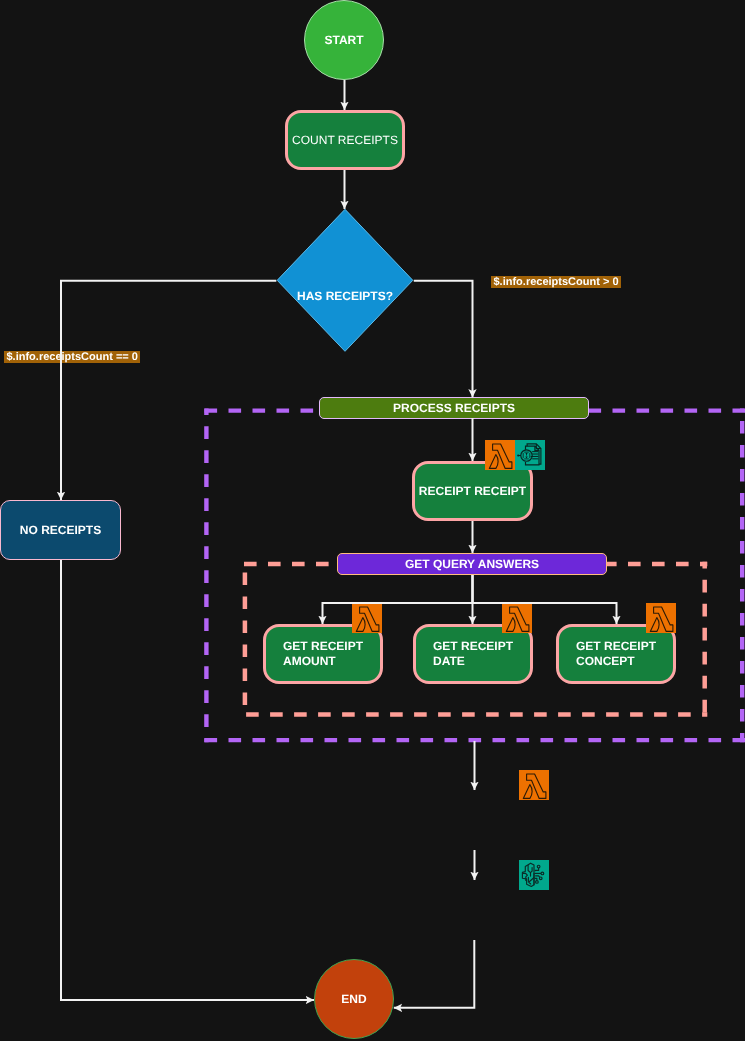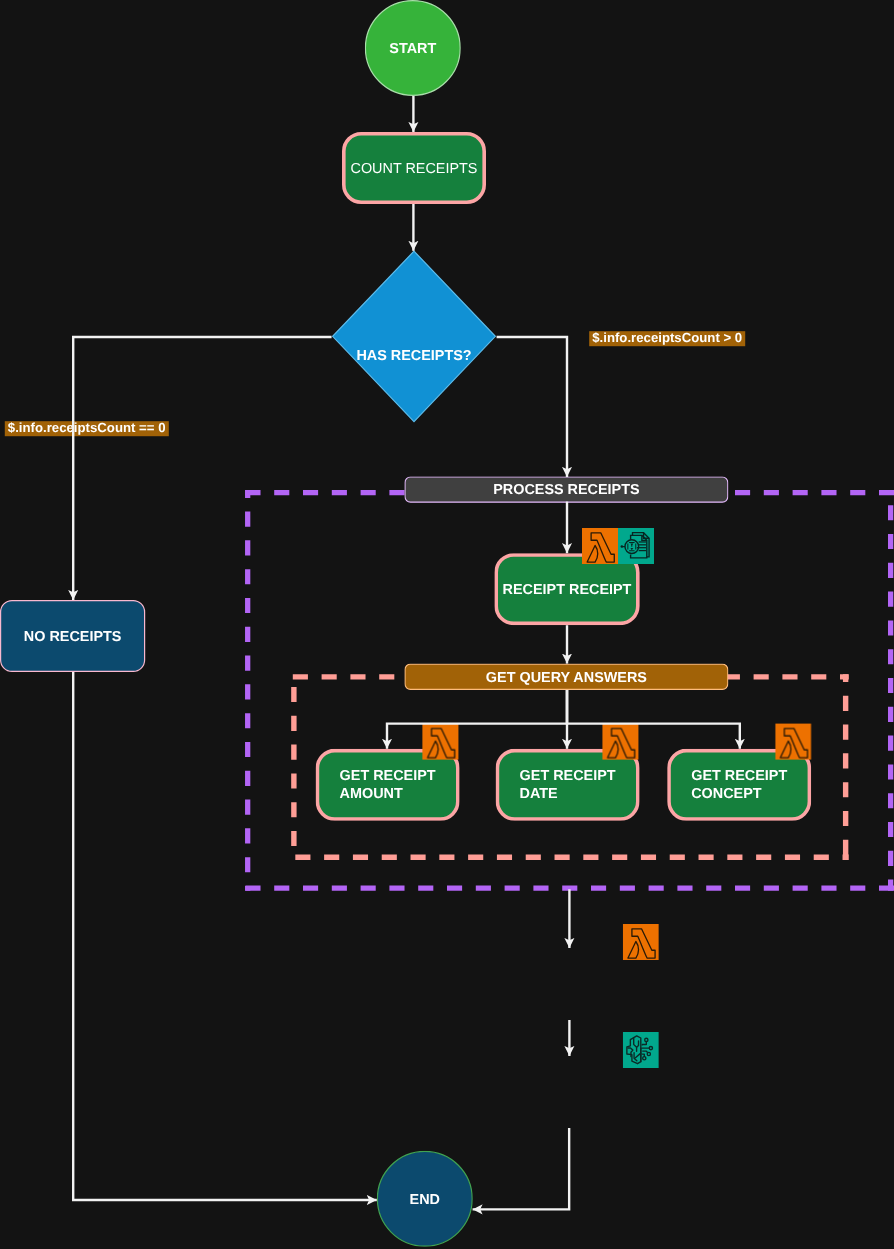--- a/index.html
+++ b/index.html
@@ -13,21 +13,21 @@
   #edges{z-index:5;pointer-events:none;}
 
   .node{position:absolute;box-sizing:border-box;display:flex;align-items:center;
         justify-content:center;text-align:left;color:#ffffff;}
   .task{background:#15803d;border:3px solid #fca5a5;border-radius:16px;font-size:12px;
         font-weight:bold;line-height:15px;white-space:nowrap;}
   .task.regular{font-size:12px;font-weight:normal;}
   .task .l2{display:block;}
   .terminal{border-radius:50%;font-size:12px;font-weight:bold;}
   .start{background:#36b33a;border:1px solid #a9dfaa;}
-  .end{background:#0c4a6e;border:1.3px solid #41a351;}
+  .end{background:#c2410c;border:1.3px solid #41a351;}
   .fail{background:#0c4a6e;border:1px solid #f9b8cf;border-radius:10px;
         font-size:12px;font-weight:bold;}
 
   .decision-wrap{position:absolute;}
   .decision-wrap svg{position:absolute;left:0;top:0;}
   .decision-wrap .dlabel{position:absolute;left:0;top:16px;width:100%;height:100%;
         display:flex;align-items:center;justify-content:center;color:#fff;
         font-size:12px;font-weight:bold;}
 
   .grouplabel{position:absolute;box-sizing:border-box;display:flex;align-items:center;
@@ -75,22 +75,22 @@
       <path d="M472.5,575 L472.5,603 L322.5,603 L322.5,624"></path>
       <path d="M472.5,575 L472.5,624"></path>
       <path d="M472.5,575 L472.5,603 L616.5,603 L616.5,624"></path>
       <path d="M474.5,741 L474.5,790"></path>
       <path d="M474.5,850 L474.5,880"></path>
       <path d="M61,560 L61,1000 L314,1000"></path>
       <path d="M474.3,940 L474.3,1007.8 L393.8,1007.8"></path>
     </g>
   </svg>
 
-  <div class="grouplabel parallel-label" style="left:337px;top:397px;width:270px;height:22px;background:#404040;border-color:#e3b9fb;">PROCESS RECEIPTS</div>
-  <div class="grouplabel map-label" style="left:337px;top:553px;width:270px;height:22px;background:#a16207;border-color:#ffbd7d;">GET QUERY ANSWERS</div>
+  <div class="grouplabel parallel-label" style="left:319px;top:397px;width:270px;height:22px;background:#4d7c0f;border-color:#e3b9fb;">PROCESS RECEIPTS</div>
+  <div class="grouplabel map-label" style="left:337px;top:553px;width:270px;height:22px;background:#6d28d9;border-color:#ffbd7d;">GET QUERY ANSWERS</div>
 
   <div class="node terminal start" style="left:304px;top:0px;width:80px;height:80px;">START</div>
 
   <div class="node task regular" style="left:285px;top:110px;width:120px;height:60px;">COUNT RECEIPTS</div>
 
   <div class="decision-wrap" style="left:275px;top:207px;width:140px;height:146px;">
     <svg width="140" height="146" viewBox="0 0 140 146">
       <polygon points="70,2.3 137.8,73.3 70,144.3 2.2,73.3" fill="#1191d4" stroke="#5cbcec" stroke-width="1"></polygon>
     </svg>
     <div class="dlabel">HAS RECEIPTS?</div>

